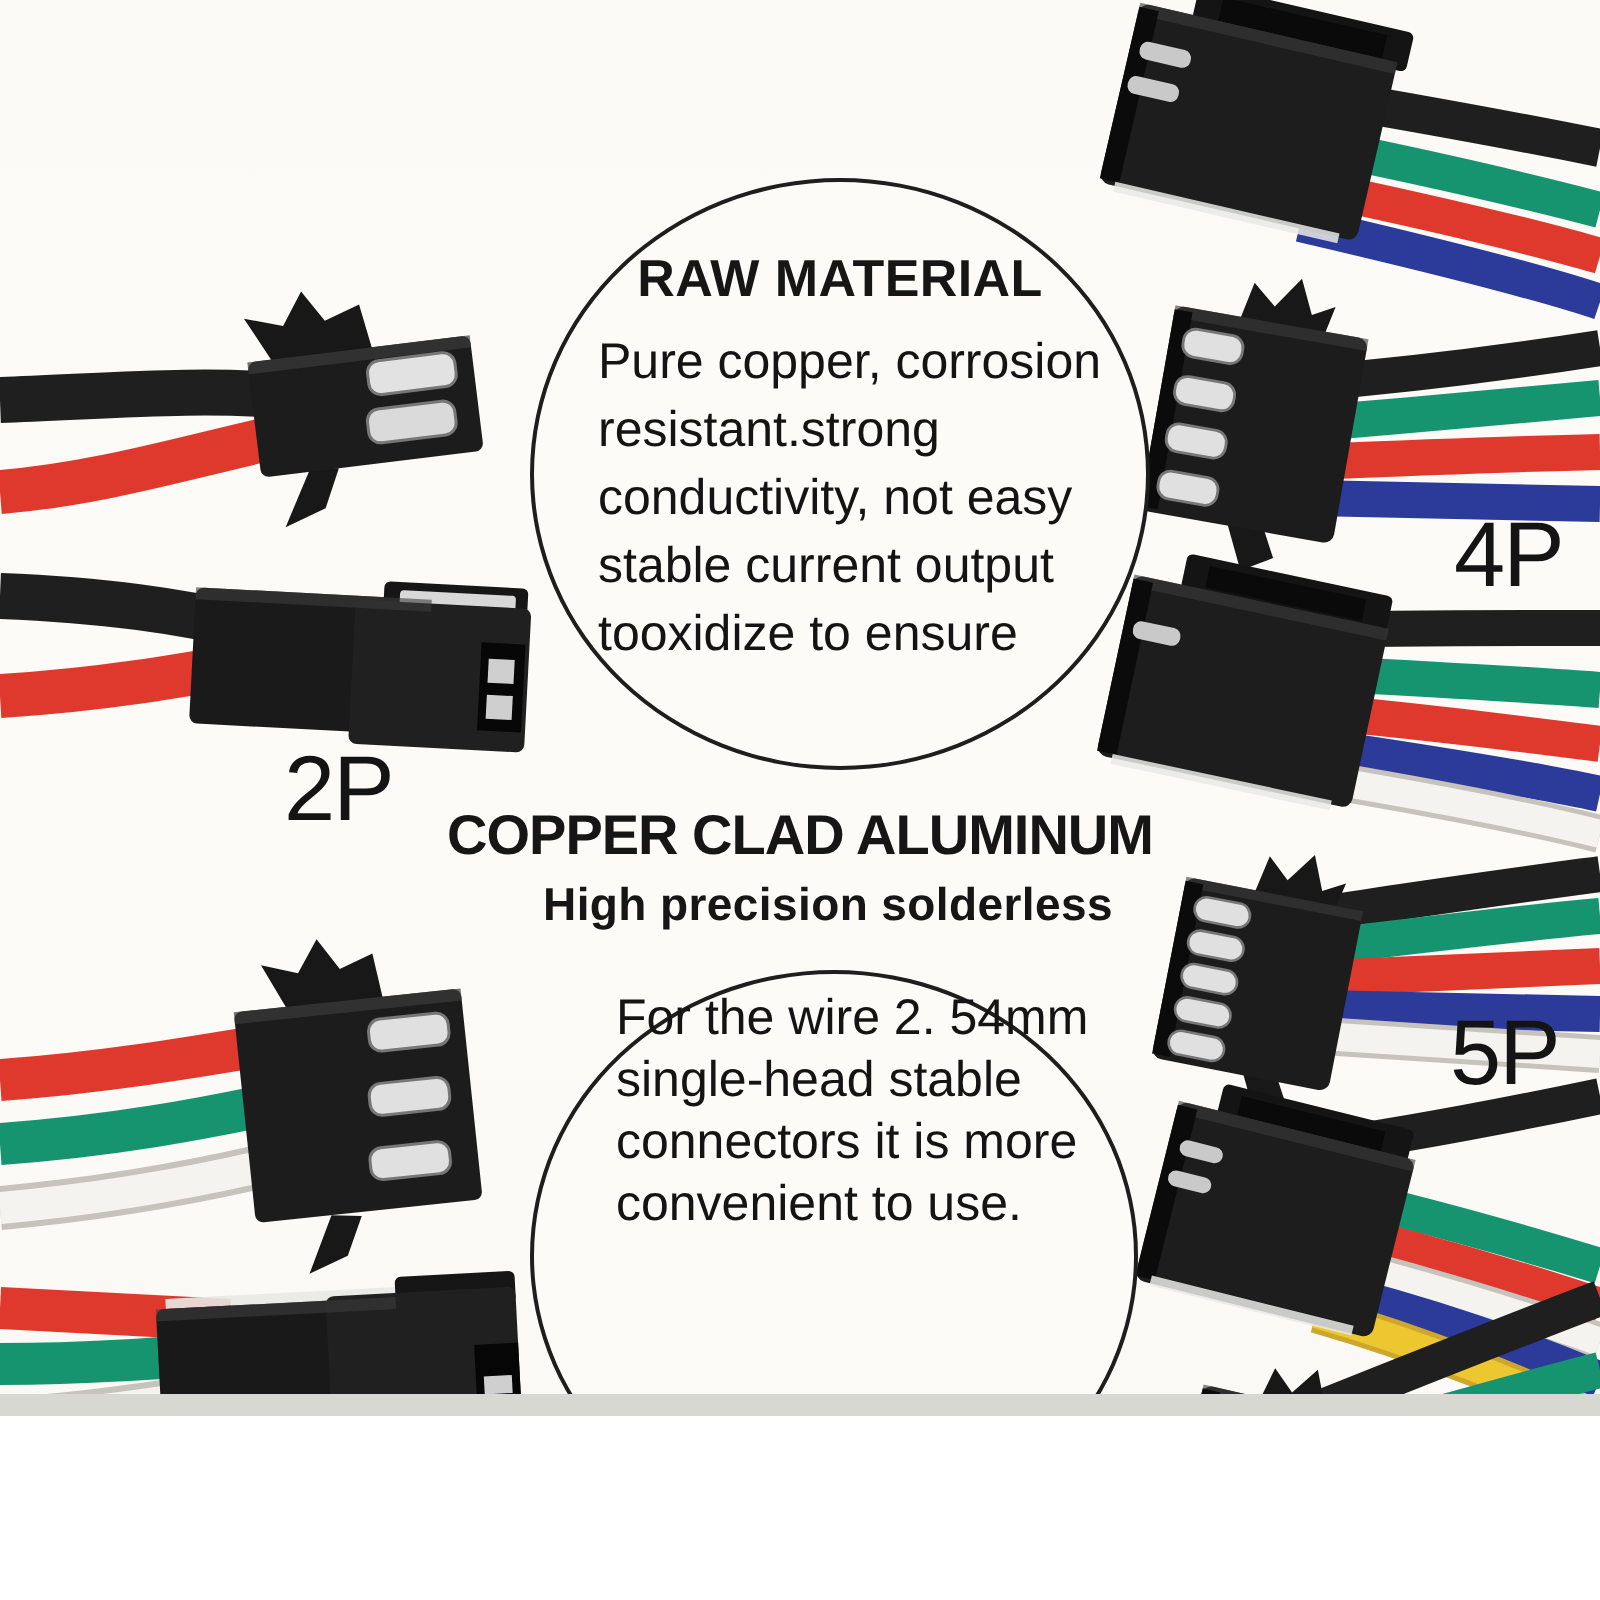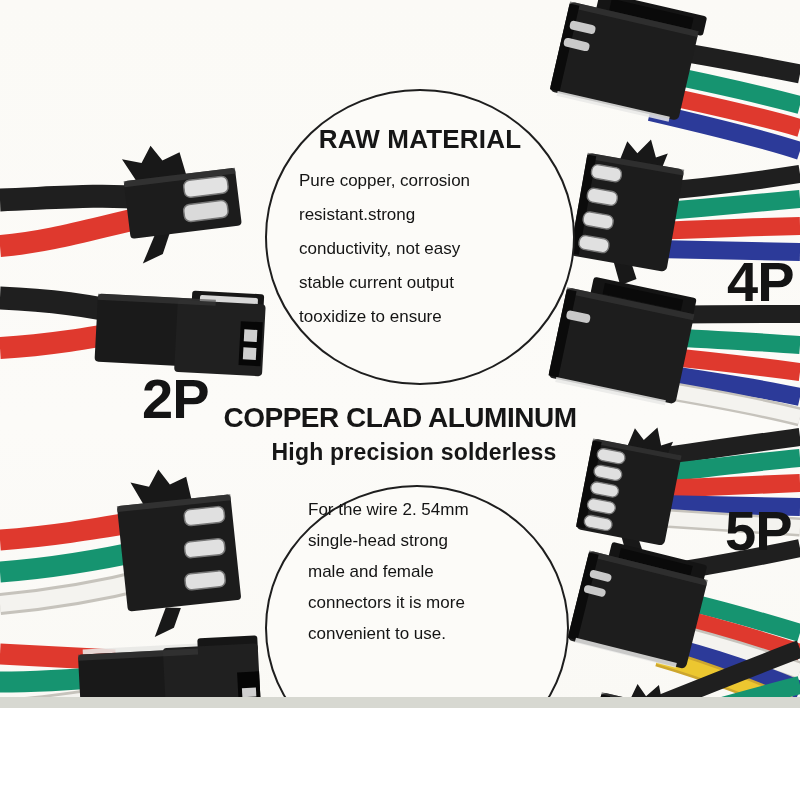--- a/index.html
+++ b/index.html
@@ -12,28 +12,28 @@
   .wire { fill:none; stroke-linecap:butt; }
   .callout {
     position:absolute; box-sizing:border-box; z-index:2;
     border:2px solid #1e1e1e; border-radius:50%; background:#fcfbf8;
   }
   .callout-top  { left:265px; top:89px;  width:310px; height:296px; }
   .callout-bottom { left:265px; top:485px; width:304px; height:286px; }
   .c-title { text-align:center; font-weight:bold; font-size:26px; letter-spacing:0.2px; }
   .callout-top .c-title { margin-top:33px; }
   .callout-bottom .c-title { margin-top:42px; }
-  .c-body { margin-top:9px; font-size:17px; color:#141414; }
+  .c-body { margin-top:9px; font-size:25px; color:#141414; }
   .callout-top .c-body { padding-left:32px; line-height:34px; }
   .callout-bottom .c-body { padding-left:41px; line-height:31px; margin-top:7px; }
   .midtext { position:absolute; top:402px; left:0; width:100%; text-align:center; z-index:3; }
   .mid-title { font-size:28px; font-weight:bold; letter-spacing:-0.5px; }
   .mid-sub { font-size:23px; font-weight:bold; margin-top:5px; letter-spacing:0.2px;margin-left:28px; }
   .plabel {
-    position:absolute; z-index:3; font-size:56px; font-weight:bold;
+    position:absolute; z-index:3; font-size:46px; font-weight:normal;
     letter-spacing:-1px; color:#141414; line-height:1;
   }
   .lbl-2p { left:142px; top:371px; }
   .lbl-3p { left:142px; top:781px; }
   .lbl-4p { left:727px; top:254px; }
   .lbl-5p { left:725px; top:503px; }
   .lbl-6p { left:731px; top:761px; }
   .edge-strip {
     position:absolute; left:0; right:0; bottom:0; height:11px;
     background:#d7d8d1; z-index:4;
@@ -223,22 +223,21 @@
   </div>
 
   <div class="midtext">
     <div class="mid-title">COPPER CLAD ALUMINUM</div>
     <div class="mid-sub">High precision solderless</div>
   </div>
 
   <div class="callout callout-bottom">
     <div class="c-body">
       <div>For the wire 2. 54mm</div>
-      <div>single-head strong</div>
-      <div>male and female</div>
+      <div>single-head stable</div>
       <div>connectors it is more</div>
       <div>convenient to use.</div>
     </div>
   </div>
 
   <div class="plabel lbl-2p">2P</div>
   <div class="plabel lbl-3p">3P</div>
   <div class="plabel lbl-4p">4P</div>
   <div class="plabel lbl-5p">5P</div>
   <div class="plabel lbl-6p">6P</div>

